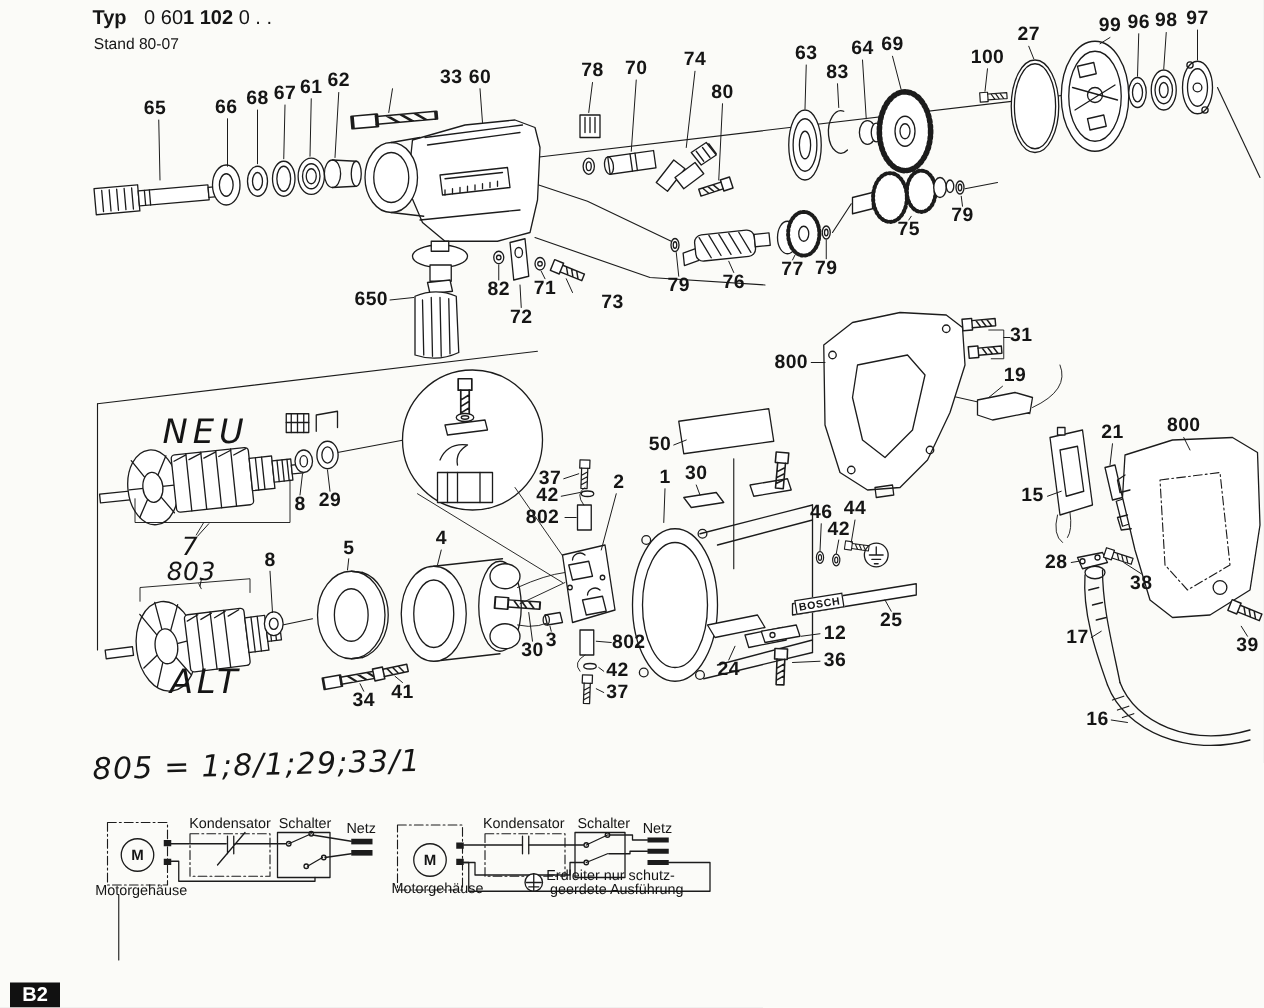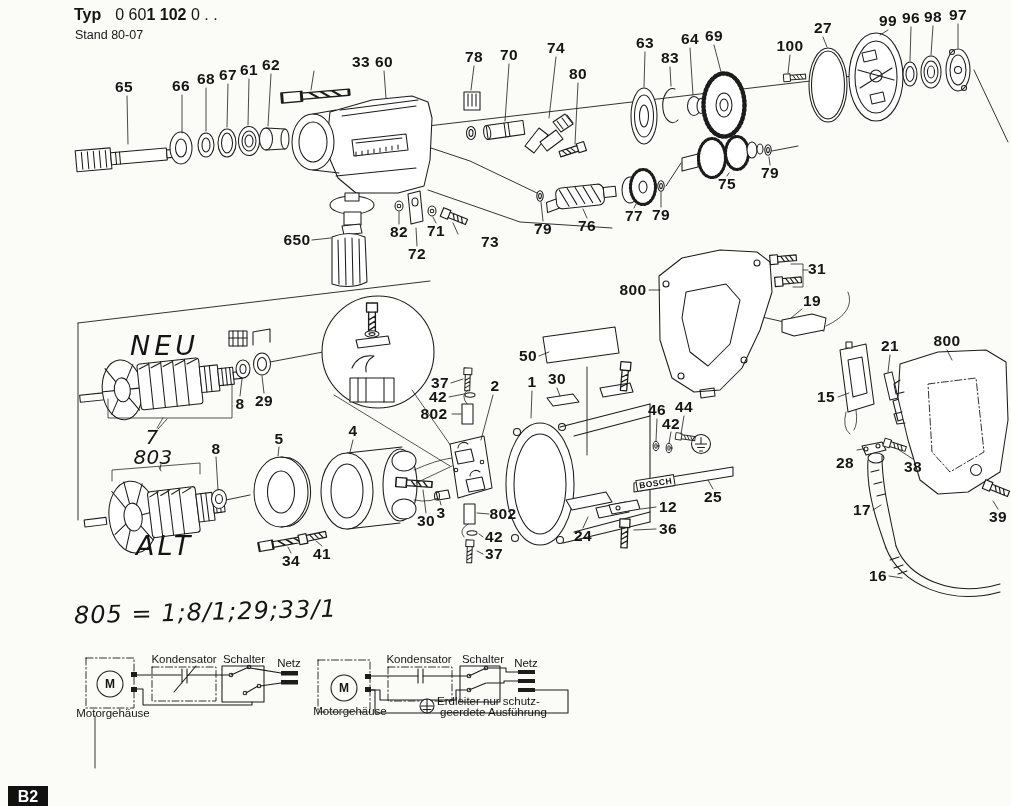--- a/index.html
+++ b/index.html
@@ -518,21 +518,21 @@
       <div class="plabel" style="left: 634px; top: 216px;">77</div>
       <div class="plabel" style="left: 661px; top: 215px;">79</div>
       <div class="plabel" style="left: 727px; top: 184px;">75</div>
       <div class="plabel" style="left: 770px; top: 173px;">79</div>
       <div class="plabel" style="left: 633px; top: 290px;">800</div>
       <div class="plabel" style="left: 817px; top: 269px;">31</div>
       <div class="plabel" style="left: 812px; top: 301px;">19</div>
       <div class="plabel" style="left: 890px; top: 346px;">21</div>
       <div class="plabel" style="left: 947px; top: 341px;">800</div>
       <div class="plabel" style="left: 826px; top: 397px;">15</div>
-      <div class="plabel" style="left: 845px; top: 463px;">28</div>
+      <div class="plabel" style="left: 845px; top: 450px;">28</div>
       <div class="plabel" style="left: 913px; top: 467px;">38</div>
       <div class="plabel" style="left: 862px; top: 510px;">17</div>
       <div class="plabel" style="left: 998px; top: 517px;">39</div>
       <div class="plabel" style="left: 878px; top: 576px;">16</div>
       <div class="plabel hand" style="left: 152px; top: 437px;">7</div>
       <div class="plabel" style="left: 240px; top: 404px;">8</div>
       <div class="plabel" style="left: 264px; top: 401px;">29</div>
       <div class="plabel hand" style="left: 153px; top: 457px;">803</div>
       <div class="plabel" style="left: 216px; top: 449px;">8</div>
       <div class="plabel" style="left: 279px; top: 439px;">5</div>

